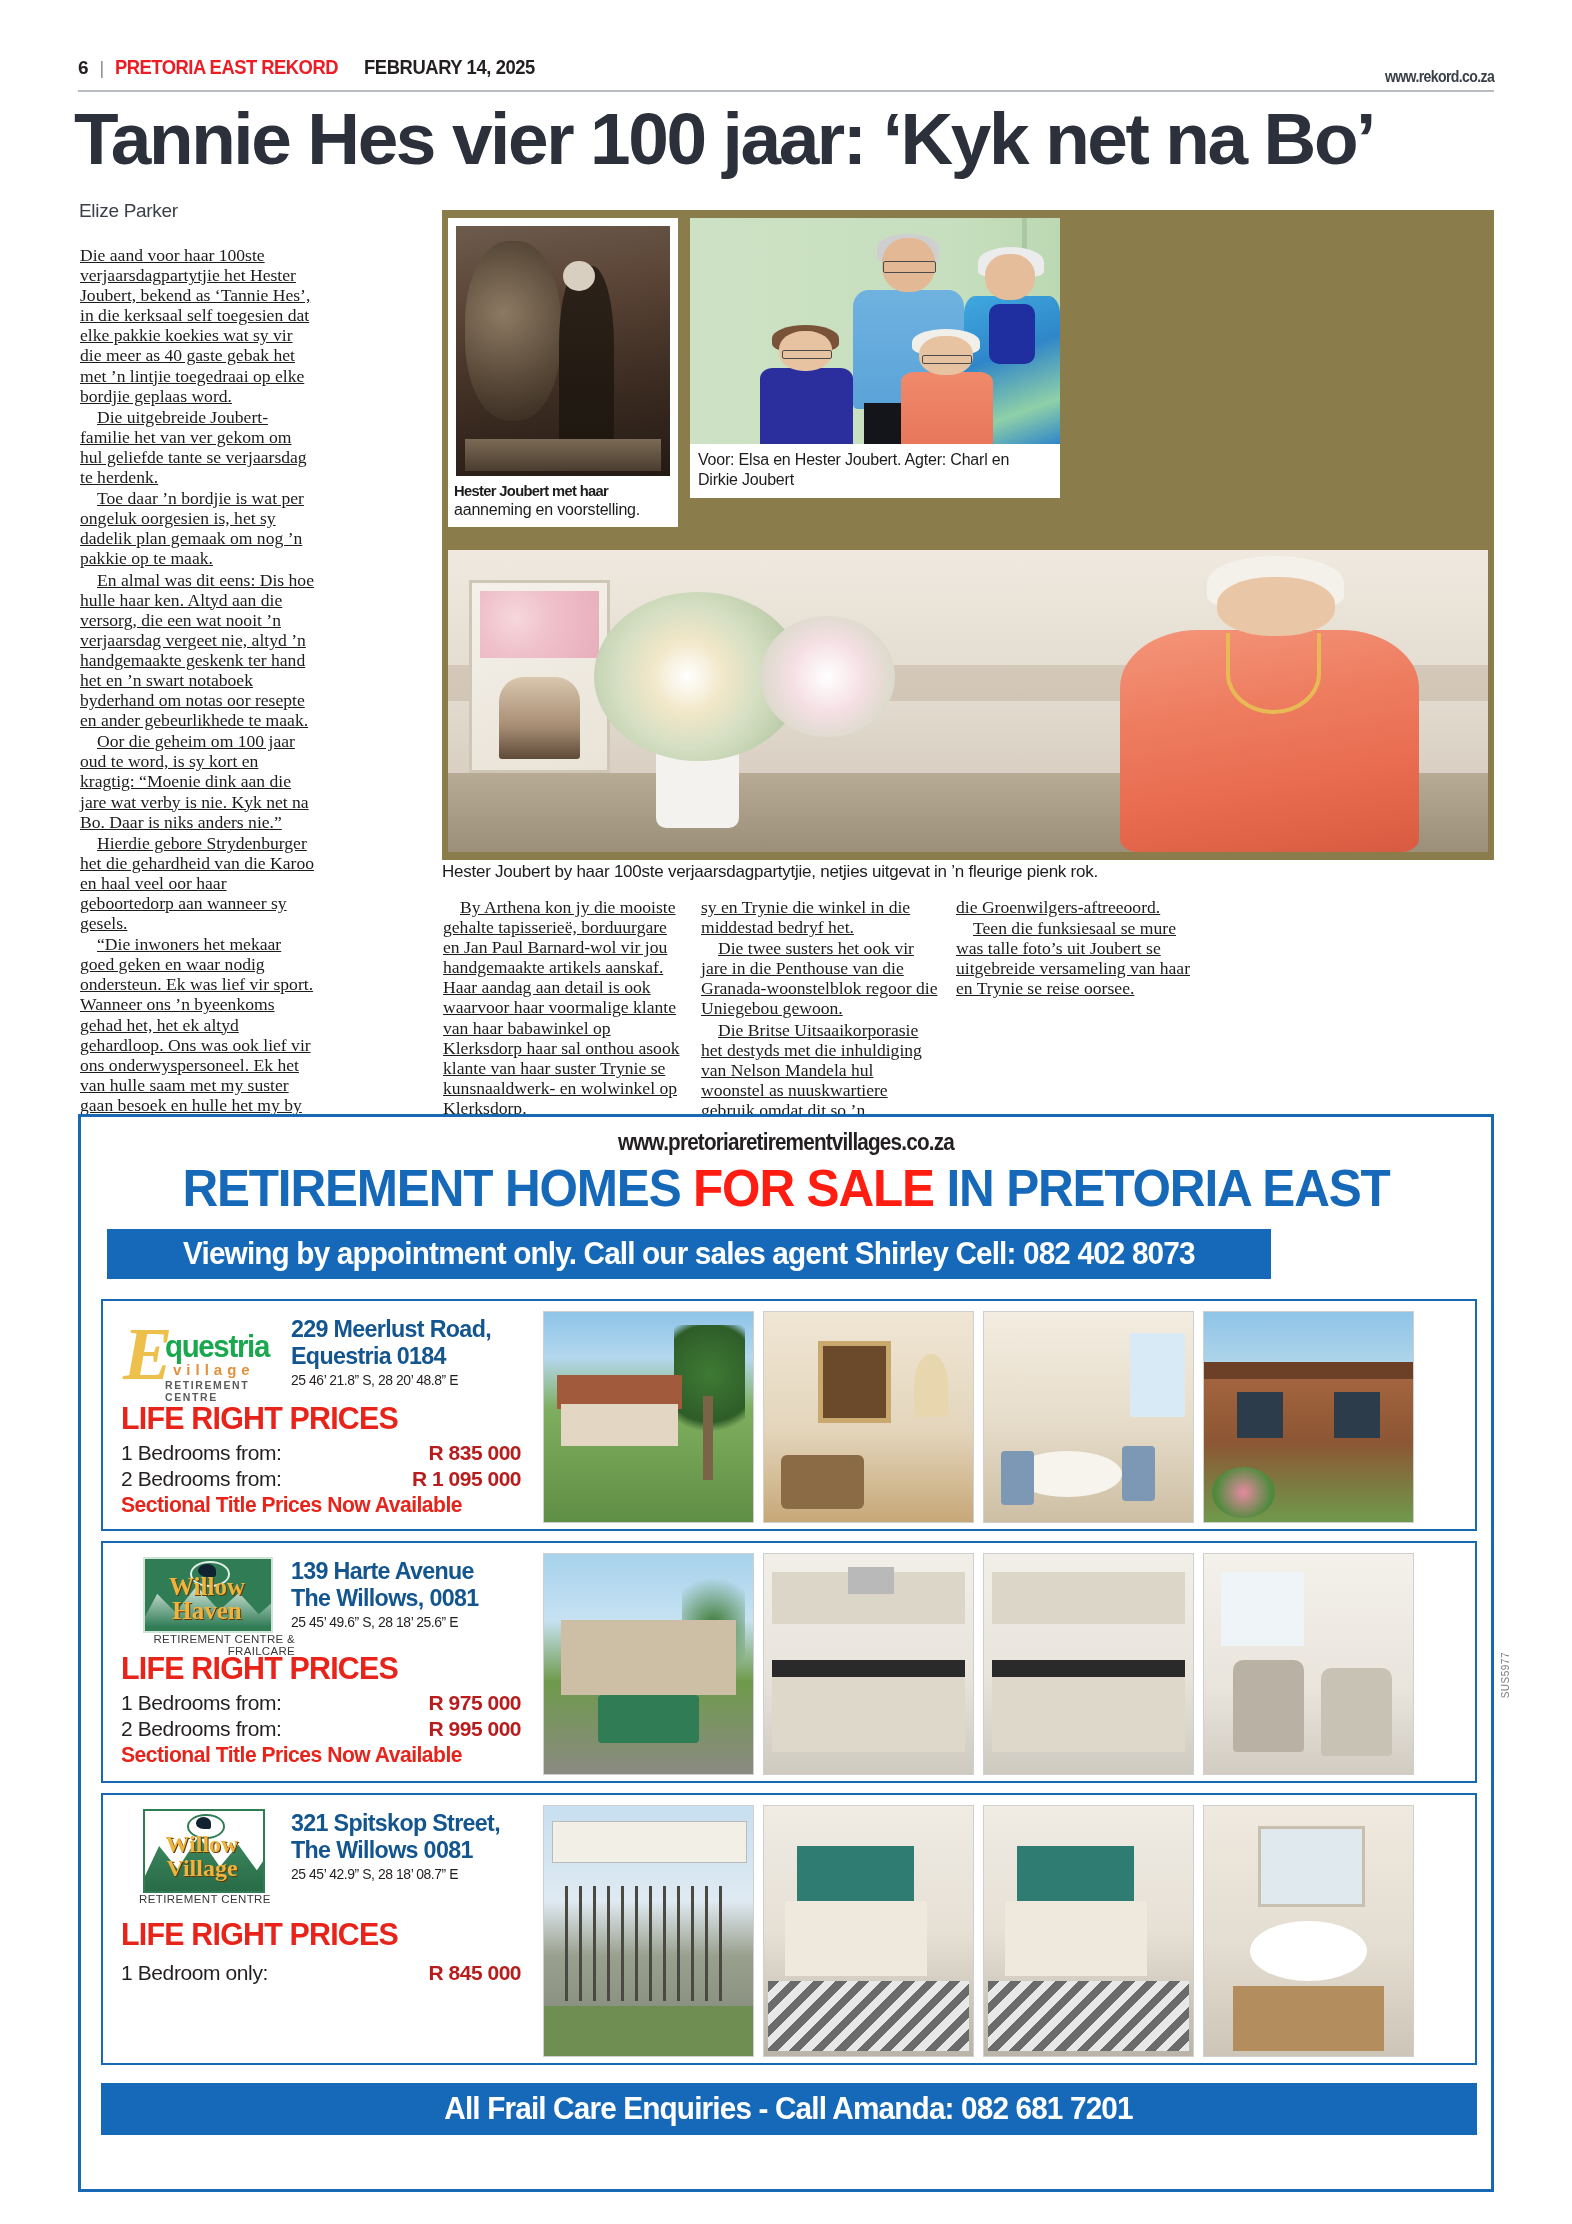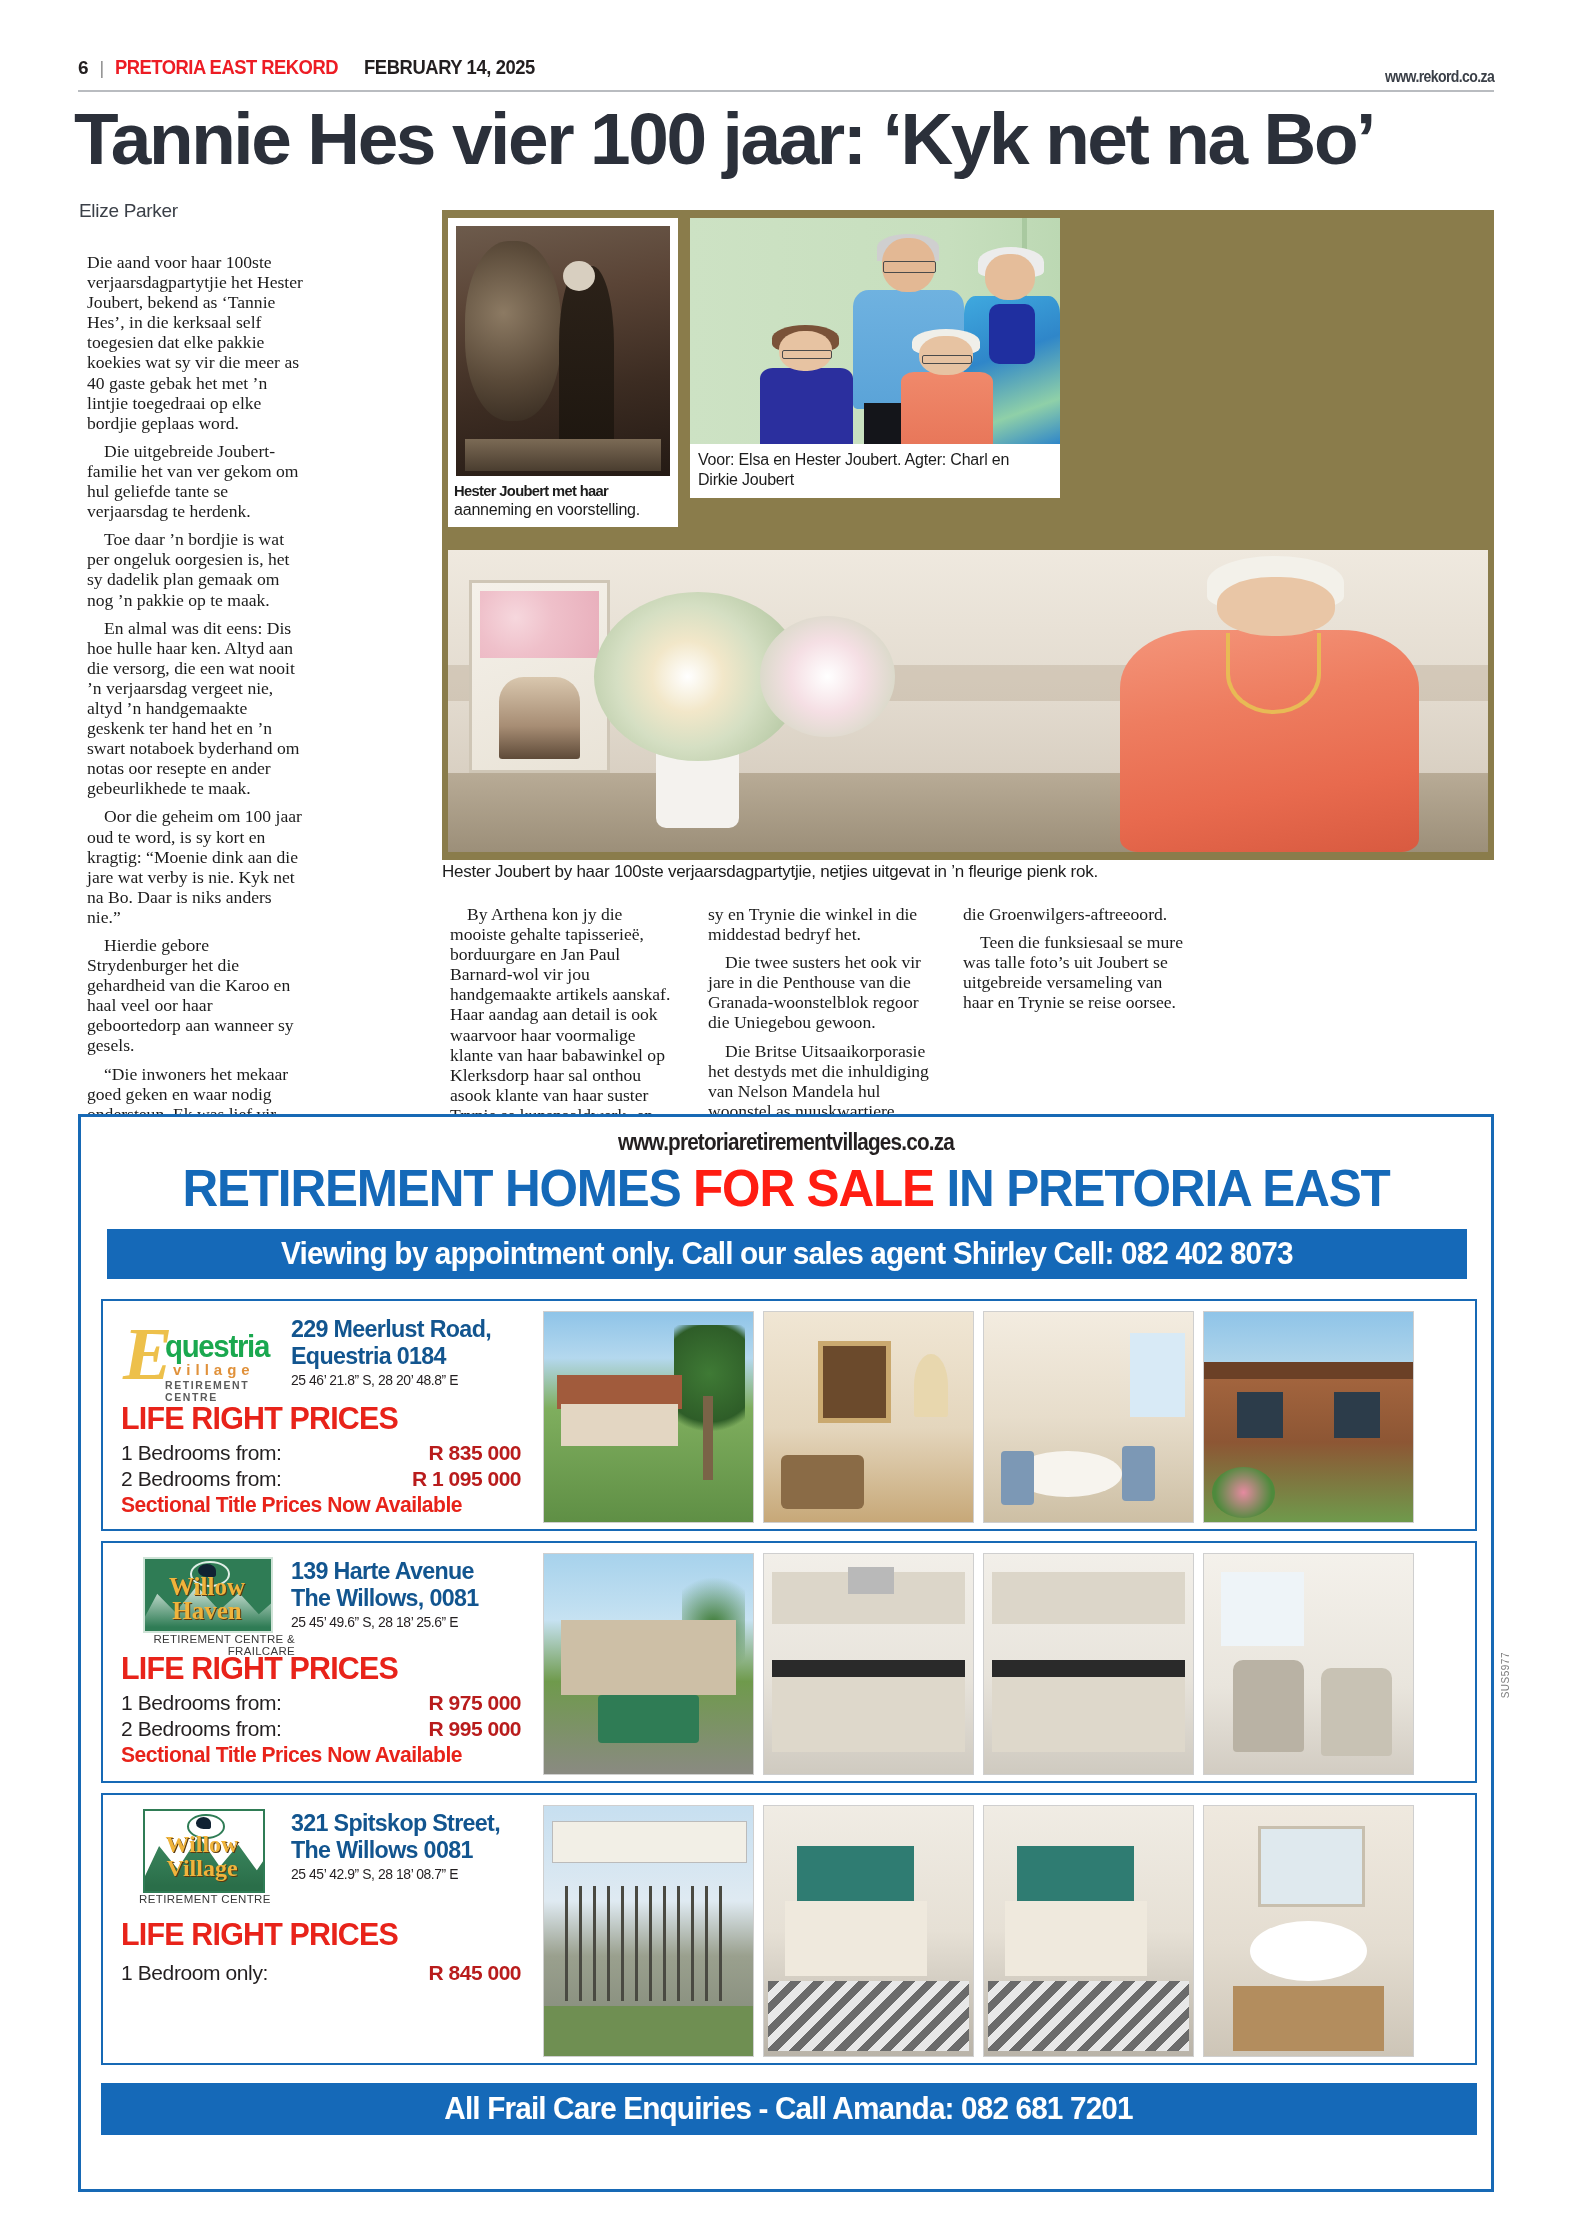--- a/index.html
+++ b/index.html
@@ -31,21 +31,21 @@
     font-weight:bold;font-size:73px;line-height:78px;color:#2b303a;
     letter-spacing:-2.4px;transform:scaleX(1.0);transform-origin:left top;
     white-space:nowrap;}
 
   
   .byline{position:absolute;left:79px;top:200px;width:240px;
     font-size:19px;color:#3a3f47;letter-spacing:-.3px;}
 
   .col{position:absolute;font-family:"Liberation Serif",serif;
     font-size:17.6px;line-height:20.1px;color:#1c1c1c;text-align:left;}
-  .col p{margin:8px;text-indent:17px;}
+  .col p{margin:1px;text-indent:17px;text-decoration:underline;}
   .col p.noind{text-indent:0;}
 
   #col1{left:79px;top:244px;width:238px;}
 
   
   #colA{left:442px;top:896px;width:240px;}
   #colB{left:700px;top:896px;width:240px;}
   #colC{left:955px;top:896px;width:248px;}
 
   
@@ -141,21 +141,21 @@
   
   .ad{position:absolute;left:78px;top:1114px;width:1416px;height:1078px;
     background:#fff;border:3px solid #1769b5;box-sizing:border-box;}
   .ad-url{position:absolute;left:0;top:12px;width:100%;text-align:center;
     font-weight:bold;font-size:23px;letter-spacing:-.9px;color:#231f20;
     transform:scaleX(.9);}
   .ad-h1{position:absolute;left:0;top:44px;width:100%;text-align:center;
     font-weight:bold;font-size:51px;line-height:56px;letter-spacing:-1.2px;
     color:#1569b8;white-space:nowrap;transform:scaleX(.97);}
   .ad-h1 .red{color:#ff1d12;}
-  .ad-bar{position:absolute;left:26px;top:112px;width:1360px;height:50px;
+  .ad-bar{position:absolute;left:26px;top:112px;width:1164px;height:50px;
     background:#1569b8;display:flex;align-items:center;justify-content:center;}
   .ad-bar span{color:#fff;font-weight:bold;font-size:31px;letter-spacing:-.9px;
     transform:scaleX(.96);white-space:nowrap;}
 
   .listing{position:absolute;left:20px;width:1376px;
     border:2px solid #1769b5;box-sizing:border-box;background:#fff;}
   #listing1{top:182px;height:232px;}
   #listing2{top:424px;height:242px;}
   #listing3{top:676px;height:272px;}
 

